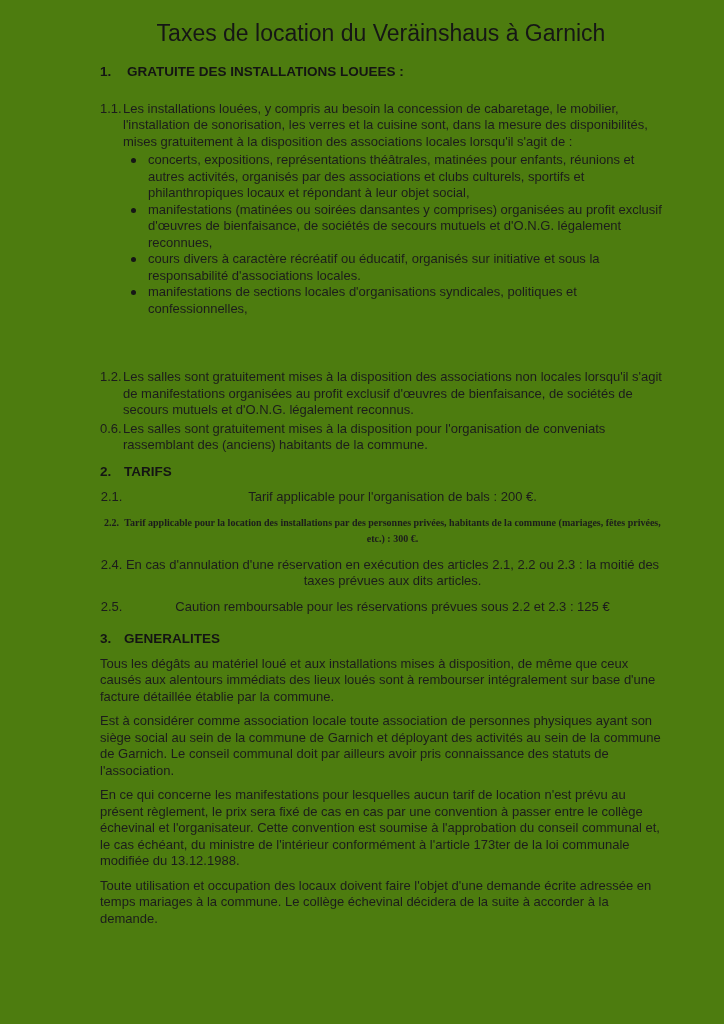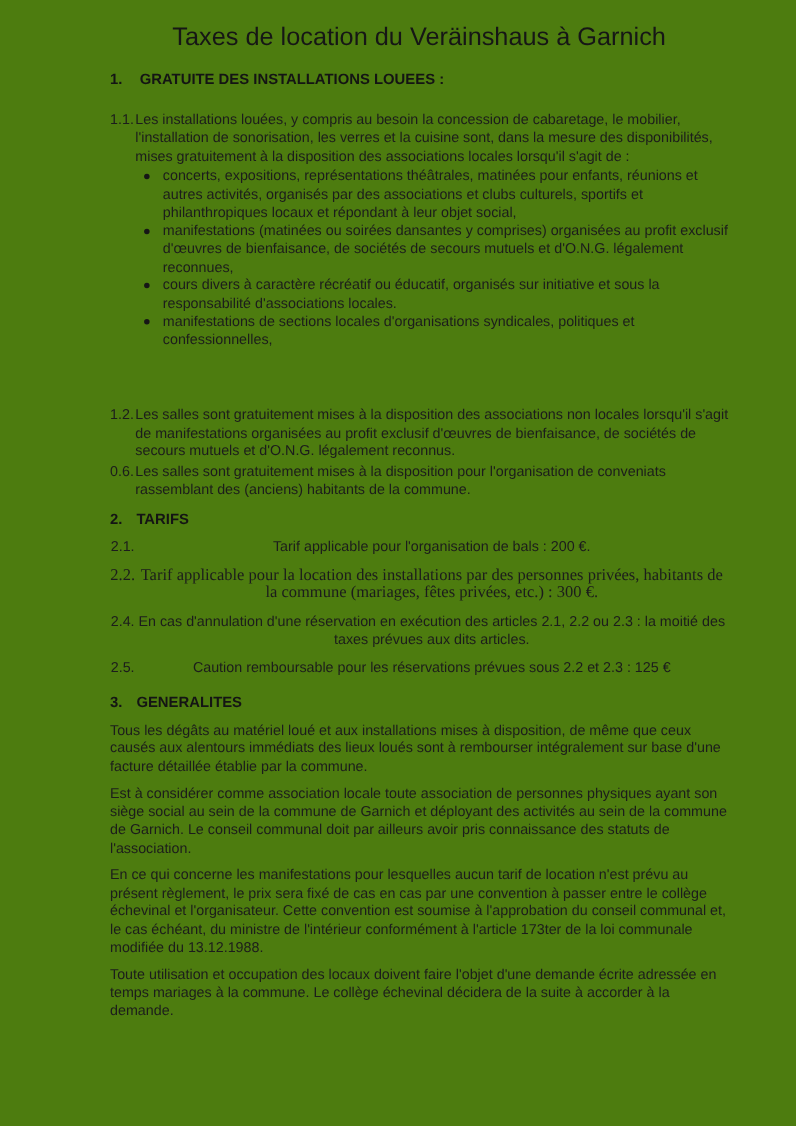--- a/index.html
+++ b/index.html
@@ -46,21 +46,22 @@
   }
   .clause .cnum {
     flex: 0 0 23px;
   }
   .clause .ctxt {
     flex: 1;
   }
   .clause.tarif { margin: 0 0 9px 0; text-align: center; }
   .clause.serif {
     font-family: "Liberation Serif", serif;
-    font-size: 15px;
+    font-size: 10px;
+    font-weight: bold;
   }
   .clause.big-gap { margin-top: 52px; }
   .bullets {
     list-style: none;
     margin: 2px 0 0 0;
     padding: 0 0 0 48px;
   }
   .bullets li {
     position: relative;
     margin: 0;

